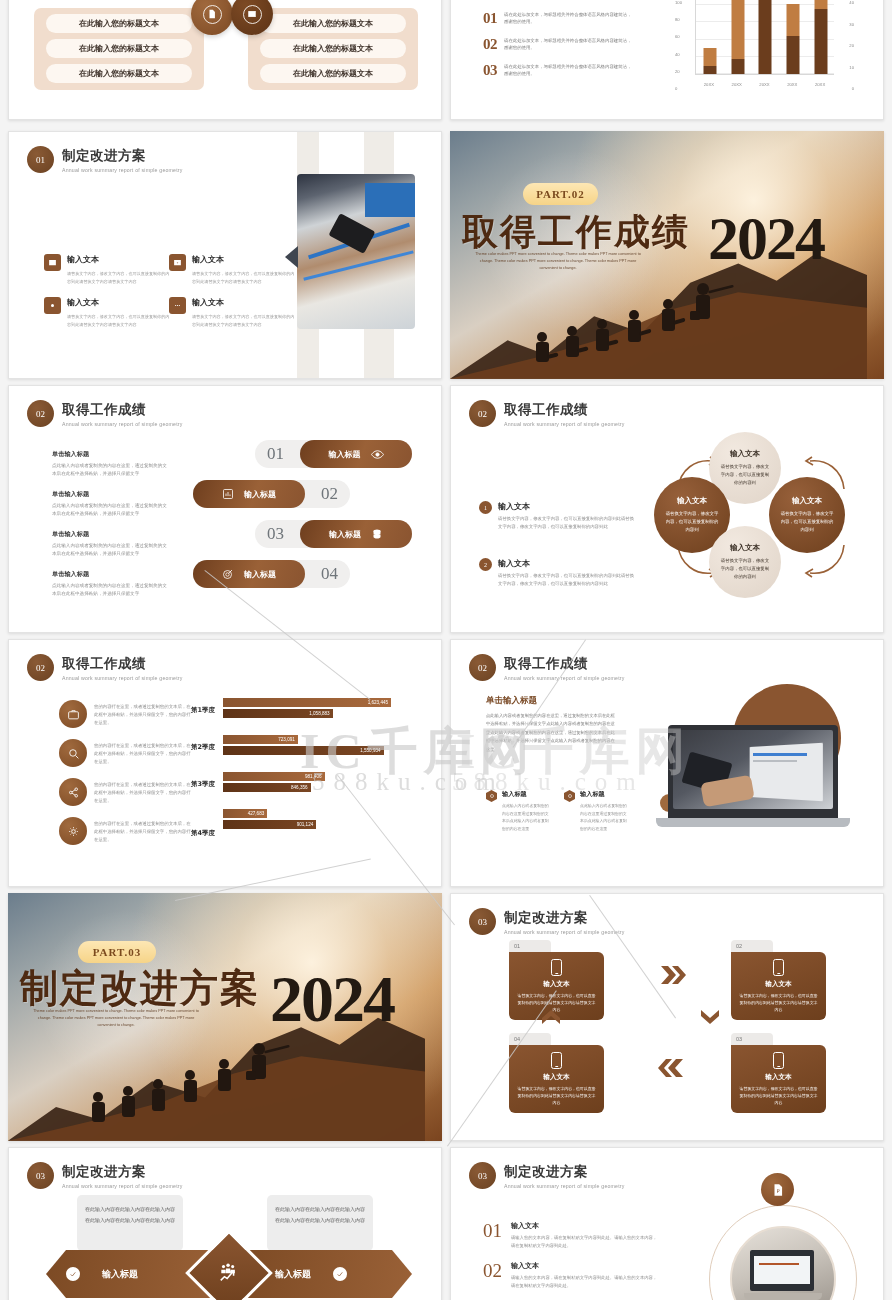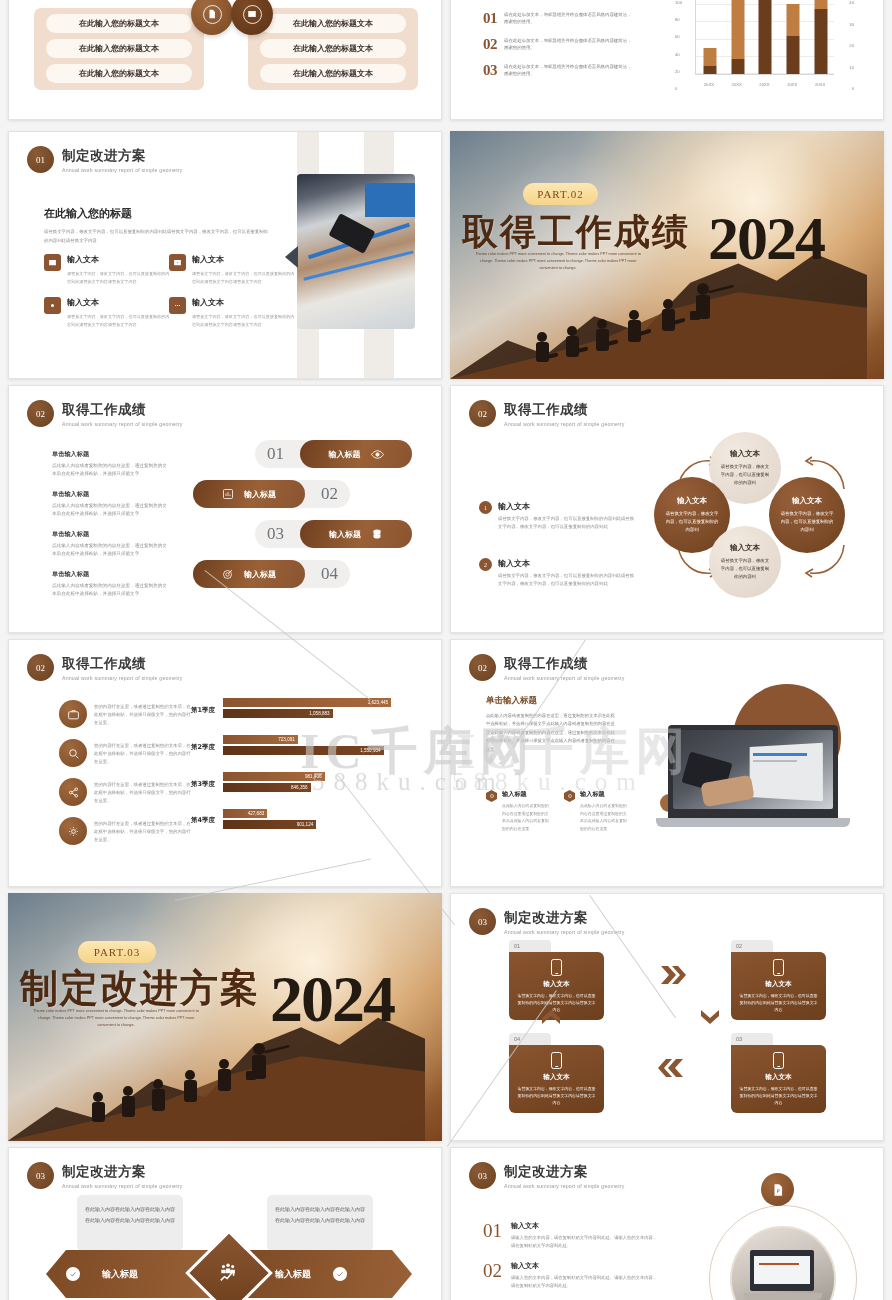--- a/index.html
+++ b/index.html
@@ -111,21 +111,21 @@
   
   .divider{
     background:
       radial-gradient(circle at 70% 28%, rgba(255,244,225,.95) 0%, rgba(255,228,186,.45) 22%, rgba(0,0,0,0) 52%),
       linear-gradient(150deg,#6b7d8c 0%, #9aa3a6 18%, #d9cfc2 42%, #c48c52 68%, #7a441f 100%);
     position:absolute; overflow:hidden;
   }
   .dv-halo{ position:absolute; border-radius:50%;
      background:radial-gradient(circle, rgba(255,255,255,.30), rgba(255,255,255,0) 70%); }
   .dv-tag{ position:absolute; background:linear-gradient(180deg,#fde7b4,#f6d488);
-     border-radius:11px; color:#7b4a1e; font-weight:normal; letter-spacing:1px;
+     border-radius:11px; color:#7b4a1e; font-weight:bold; letter-spacing:1px;
      display:flex;align-items:center;justify-content:center;
      font-family:"Liberation Serif",serif; }
   .dv-h1{ position:absolute; font-weight:bold; color:#4e2a12;
      font-family:"DejaVu Sans",sans-serif; letter-spacing:2px;
      text-shadow:1px 1px 0 rgba(255,255,255,.25);}
   .dv-p{ position:absolute; font-size:3.8px; color:#6a4a32; line-height:1.9; text-align:center;}
   .dv-year{ position:absolute; font-weight:bold; color:#231a12;
      font-family:"Liberation Serif",serif; letter-spacing:-2px; }
   .mountain{ position:absolute; left:0; right:0; bottom:0; height:62%; }
 
@@ -274,24 +274,20 @@
     <div class="sl-head">
       <div class="sl-badge">01</div>
       <div class="sl-titles">
         <div class="sl-title">制定改进方案</div>
         <div class="sl-sub">Annual work summary report of simple geometry</div>
       </div>
     </div>
     <div style="position:absolute;left:288px;top:0;width:22px;height:248px;background:#efece7;"></div>
     <div style="position:absolute;left:355px;top:0;width:30px;height:248px;background:#efece7;"></div>
 
-    <div style="position:absolute;left:35px;top:74px;width:228px;">
-      <div style="font-size:11px;font-weight:bold;color:#2b2b2b;font-family:'DejaVu Sans',sans-serif;">在此输入您的标题</div>
-      <div style="font-size:4.4px;color:#8b8b8b;line-height:2;margin-top:7px;">请替换文字内容，修改文字内容，也可以直接复制你的内容到此请替换文字内容，修改文字内容，也可以直接复制你的内容到此请替换文字内容</div>
-    </div>
 
     <div style="position:absolute;left:35px;top:122px;display:flex;gap:6px;">
       <div style="width:17px;height:17px;border-radius:3px;background:#8a5530;display:flex;align-items:center;justify-content:center;flex:none;">
         <svg viewBox="0 0 24 24" style="width:9px;height:9px;fill:#fff;">
             <path d="M3 5h18v14H3zm3 10l4-5 3 4 2-2 4 3z"></path>
           </svg>
       </div>
       <div style="width:104px;">
         <div style="font-size:8px;font-weight:bold;color:#2b2b2b;font-family:'DejaVu Sans',sans-serif;">输入文本</div>
         <div style="font-size:4.1px;color:#9a9a9a;line-height:1.9;margin-top:5px;">请替换文字内容，修改文字内容，也可以直接复制你的内容到此请替换文字内容请替换文字内容</div>
@@ -572,21 +568,21 @@
         <div class="hbar dark" style="left: 32px; top: 48px; width: 160.567px;">
           <span>1,550,934</span>
         </div>
         <div class="hbar-lbl" style="left: 0px; top: 82px;">第3季度</div>
         <div class="hbar light" style="left: 32px; top: 74px; width: 101.604px;">
           <span>981,406</span>
         </div>
         <div class="hbar dark" style="left: 32px; top: 85px; width: 87.6227px;">
           <span>846,356</span>
         </div>
-        <div class="hbar-lbl" style="left: 0px; top: 118px;">第4季度</div>
+        <div class="hbar-lbl" style="left: 0px; top: 131px;">第4季度</div>
         <div class="hbar light" style="left: 32px; top: 111px; width: 44.2778px;">
           <span>427,683</span>
         </div>
         <div class="hbar dark" style="left: 32px; top: 122px; width: 93.2928px;">
           <span>901,124</span>
         </div>
       </div>
   </div>
 
   <div class="slide" style="left:450px; top:639px; width:434px; height:248px;">

